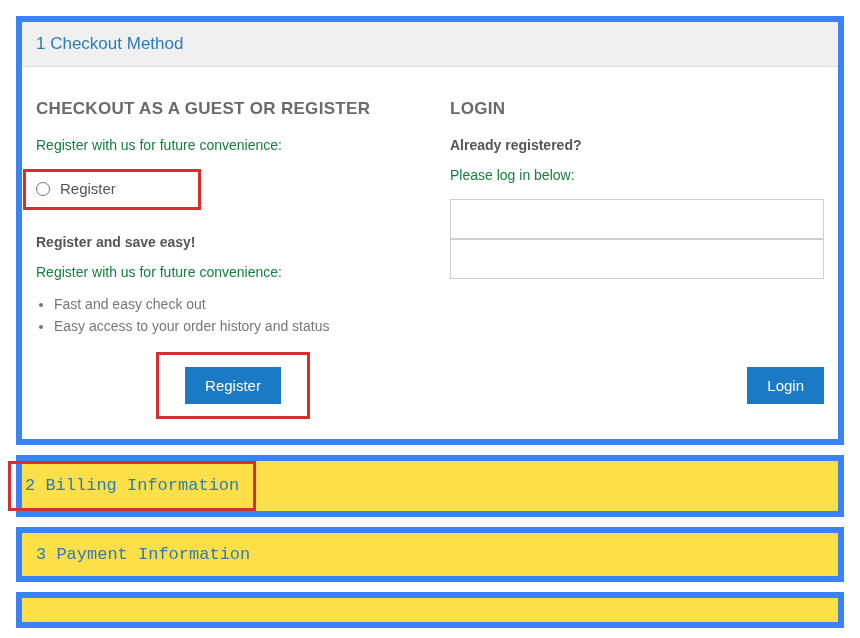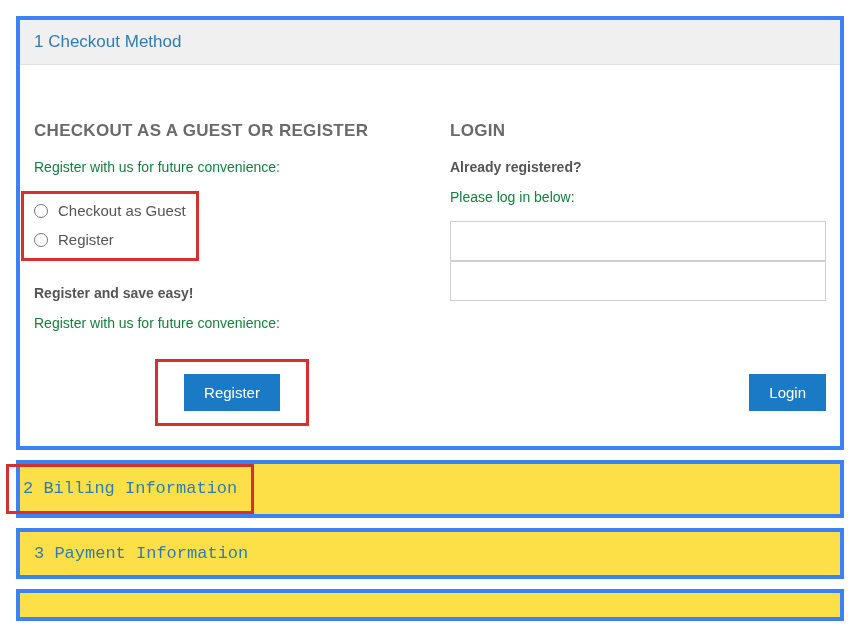--- a/index.html
+++ b/index.html
@@ -9,39 +9,38 @@
   }
   body {
     font-family: Arial, Helvetica, sans-serif;
     font-size: 14px;
     color: #555;
     background: #fff;
     padding: 16px;
     width: 860px;
   }
   .accordion {
-    border: 4px solid #3b82f6;
+    border: 6px solid #3b82f6;
     margin-bottom: 10px;
     background: #fff;
   }
   .accordion-header {
     background: #f0f0f0;
     padding: 12px 14px;
     font-size: 17px;
     color: #2e7cb5;
     border-bottom: 1px solid #e0e0e0;
   }
   .accordion-header.closed {
     border-bottom: none;
     background: #fde047;
     font-family: Liberation Mono, monospace;
   }
   .accordion-body {
-    padding: 12px 14px 20px 14px;
-    margin-top: 44px;
+    padding: 32px 14px 20px 14px;
   }
   .cols {
     display: flex;
     gap: 20px;
   }
   .col-left {
     flex: 0 0 50%;
   }
   .col-right {
     flex: 1;
@@ -170,32 +169,32 @@
     <span>1 Checkout Method</span>
   </div>
   <div class="accordion-body">
     <div class="cols">
 
       <div class="col-left">
         <div class="section-title">CHECKOUT AS A GUEST OR REGISTER</div>
         <div class="subtext">Register with us for future convenience:</div>
 
         <div class="radio-highlight">
-          <label class="radio-row">
-            <input type="radio" name="method" style="">
-            <span>Checkout as Guest</span>
-          </label>
           <label class="radio-row" style="margin-bottom:6px;">
             <input type="radio" name="method" style="">
             <span>Register</span>
           </label>
         </div>
 
         <div class="strong-line">Register and save easy!</div>
         <div class="subtext">Register with us for future convenience:</div>
+        <ul class="benefits">
+          <li>Fast and easy check out</li>
+          <li>Easy access to your order history and status</li>
+        </ul>
       </div>
 
       <div class="col-right">
         <div class="section-title">LOGIN</div>
         <div class="already-line">Already registered?</div>
         <div class="subtext">Please log in below:</div>
 
         <input type="text" class="text-input" style="">
 
         <input type="password" class="text-input" style="">

